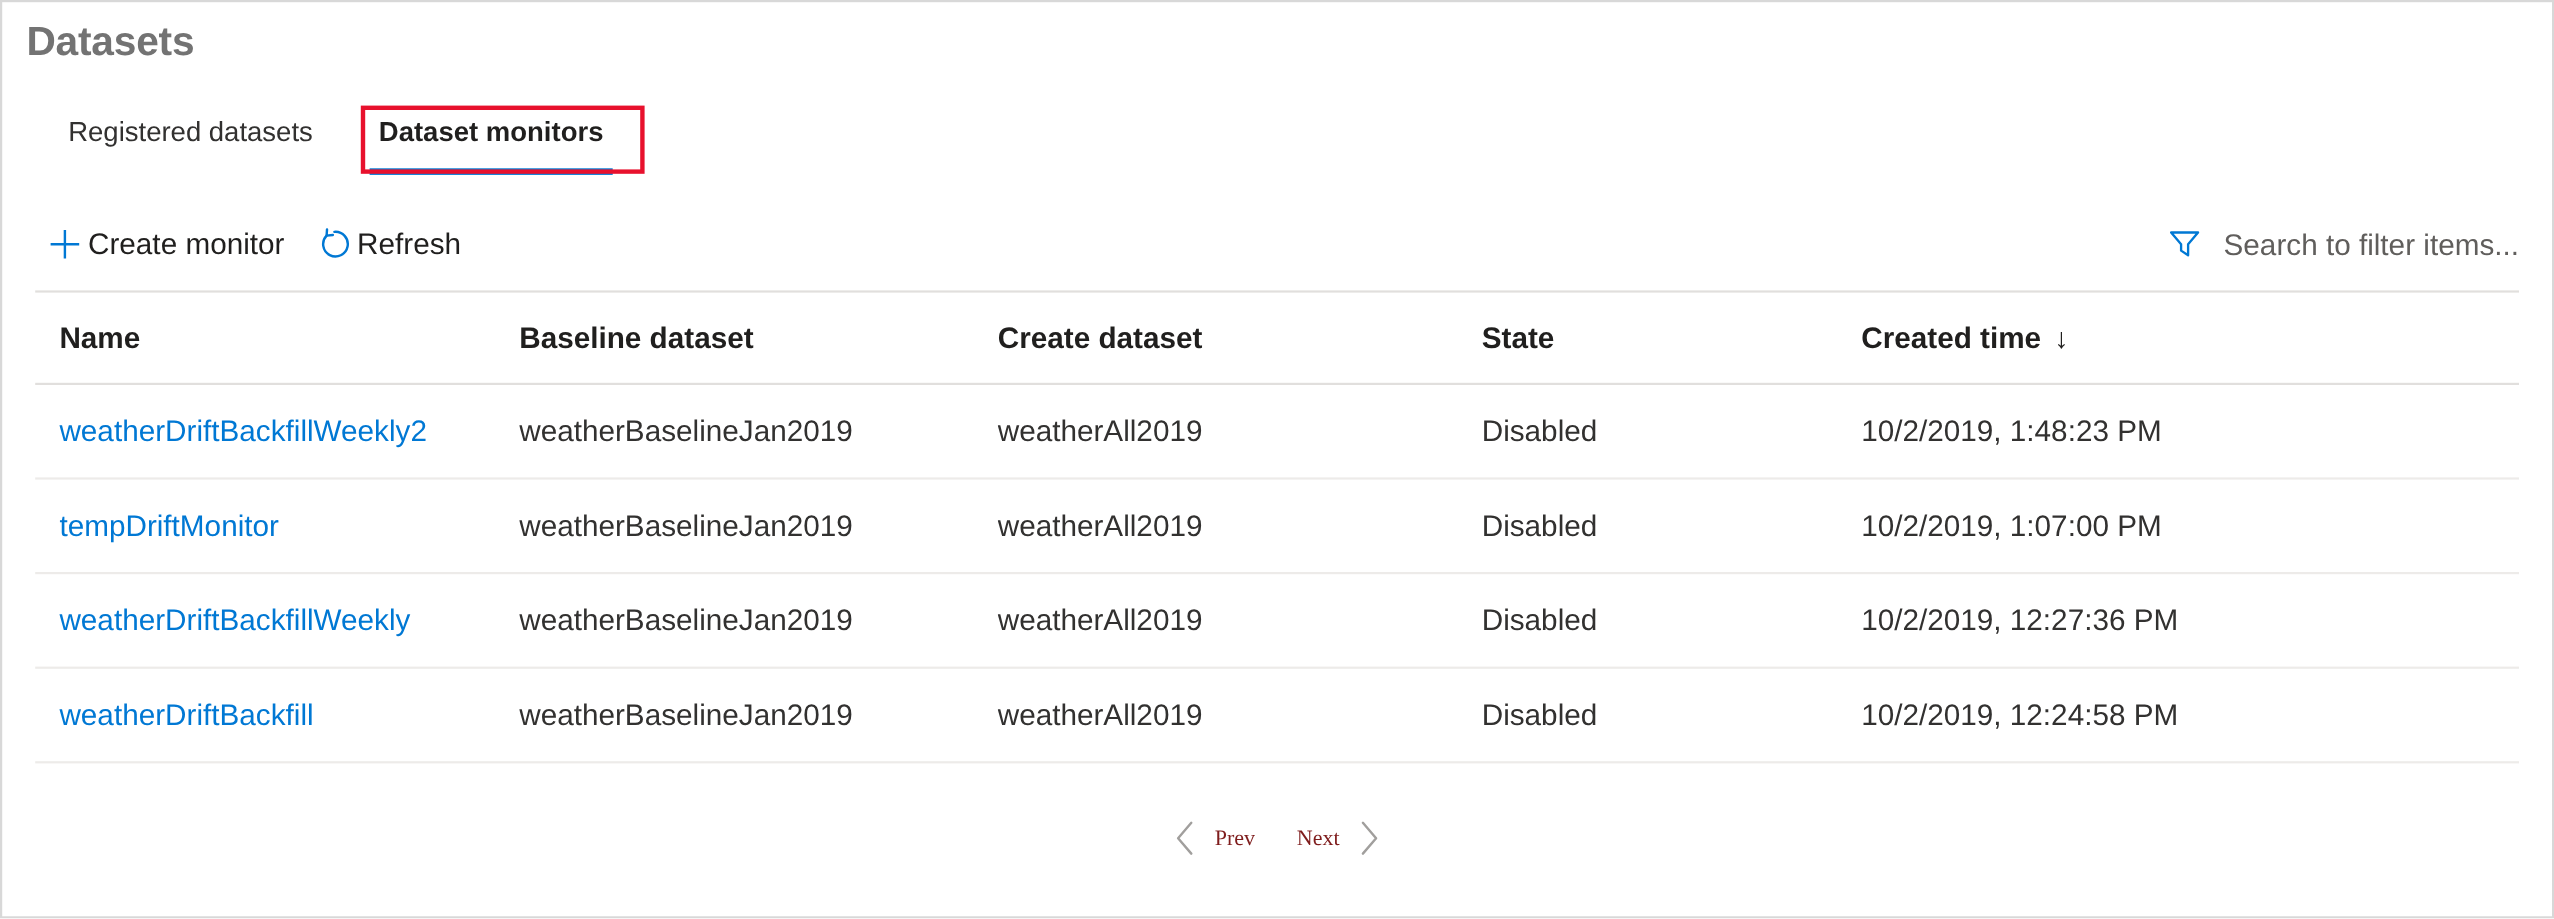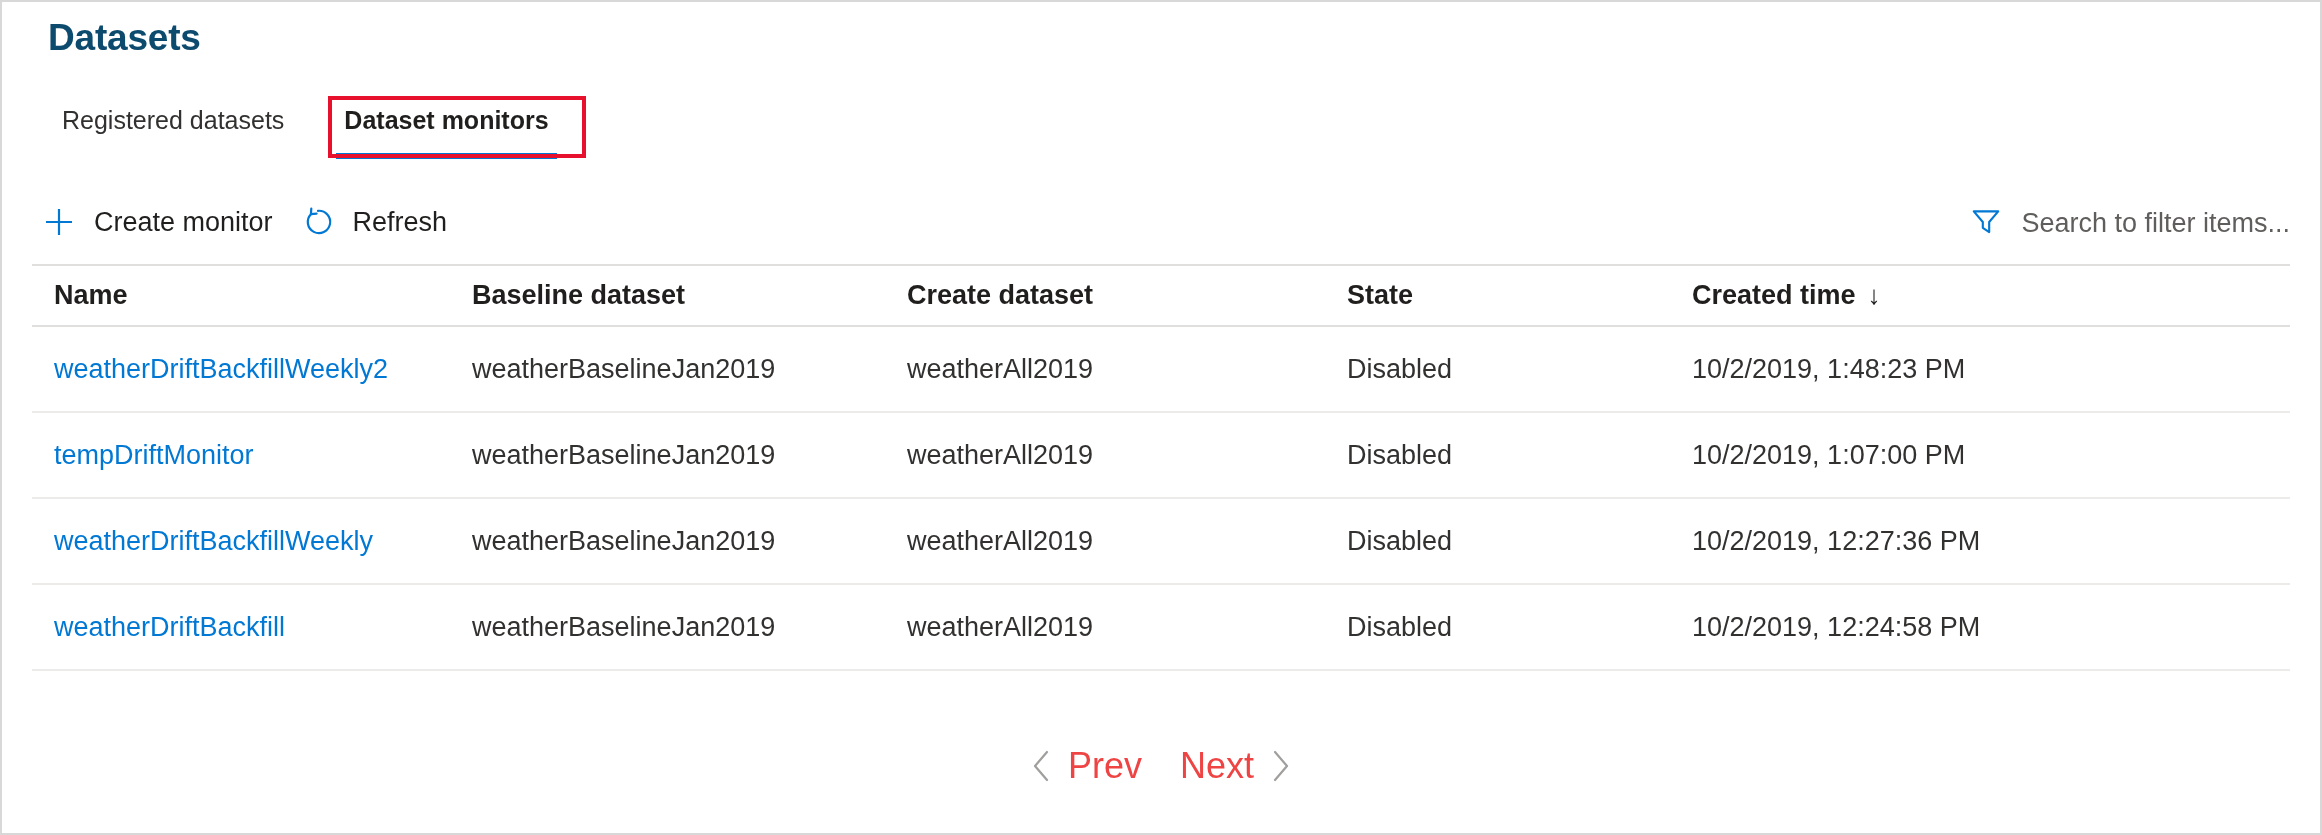--- a/index.html
+++ b/index.html
@@ -15,25 +15,25 @@
     width: 2322px;
     height: 835px;
     background: #ffffff;
     border: 2px solid #d8d8d8;
     overflow: hidden;
   }
 
   
   .page-title {
     position: absolute;
-    left: 46px;
+    left: 22px;
     top: 15px;
     font-size: 37px;
     font-weight: 600;
-    color: #0c4a6e;
+    color: #737373;
     letter-spacing: -0.2px;
   }
 
   
   .tabs {
     position: absolute;
     left: 30px;
     top: 97px;
     display: flex;
     align-items: flex-start;
@@ -78,21 +78,21 @@
     right: 0;
     top: 182px;
     height: 76px;
     display: flex;
     align-items: center;
   }
   .cmd-group { display: flex; align-items: center; padding-left: 26px; }
   .cmd-btn {
     display: flex;
     align-items: center;
-    gap: 18px;
+    gap: 4px;
     padding: 6px 14px;
     cursor: pointer;
     background: transparent;
     border: none;
     font-family: inherit;
     text-align: right;
   }
   .cmd-label {
     font-size: 27px;
     color: #201f1e;
@@ -129,21 +129,21 @@
   }
   .hr { height: 2px; background: #e1dfdd; width: 100%; }
 
   .row {
     display: flex;
     align-items: center;
     height: 86px;
     border-bottom: 2px solid #edebe9;
   }
   .row.header {
-    height: 61px;
+    height: 84px;
     border-bottom: 2px solid #e1dfdd;
   }
   .row.header .cell {
     font-weight: 600;
     font-size: 27px;
     color: #201f1e;
   }
   .cell {
     font-size: 27px;
     color: #323130;
@@ -183,22 +183,23 @@
     display: flex;
     align-items: center;
     gap: 14px;
     padding: 8px 14px;
     cursor: pointer;
     background: transparent;
     border: none;
     font-family: inherit;
   }
   .pager-label {
-    font-size: 36px;
-    color: #ef4444;
+    font-size: 20px;
+    color: #7f1d1d;
+    font-family: Liberation Serif, serif;
   }
   .chev {
     width: 26px; height: 34px;
     color: #a19f9d;
     display: flex; align-items: center; justify-content: center;
     flex: none;
   }
   .chev svg { display: block; }
 </style>
 </head>

